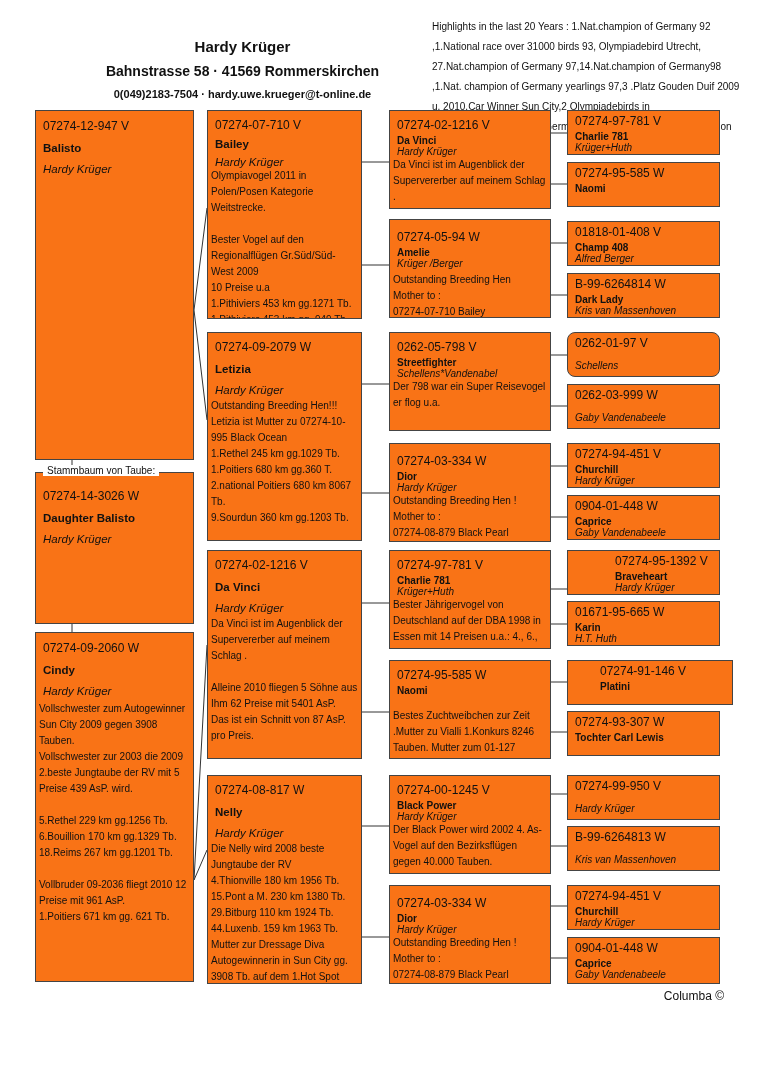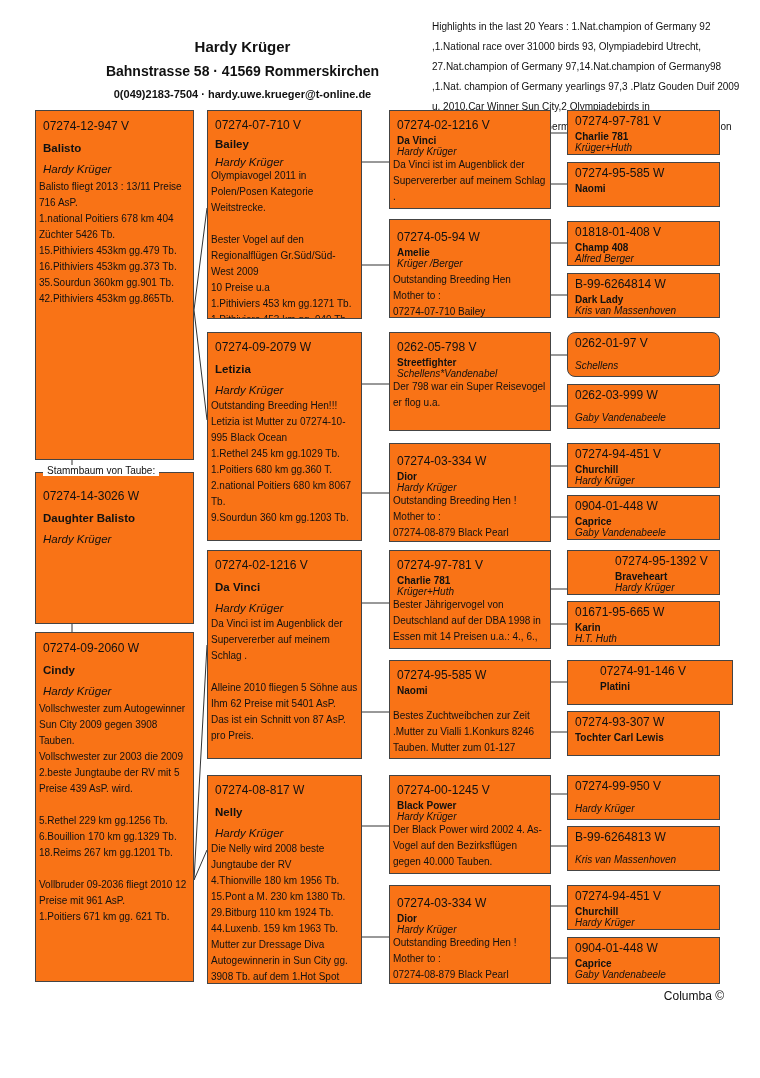--- a/index.html
+++ b/index.html
@@ -78,26 +78,20 @@
     <line x1="551" y1="846" x2="567" y2="846"></line>
     <line x1="551" y1="906" x2="567" y2="906"></line>
     <line x1="551" y1="958" x2="567" y2="958"></line>
   </g>
 </svg>
 
 <div class="box g1" style="left:35px; top:110px; width:159px; height:350px;">
   <div class="ring">07274-12-947 V</div>
   <div class="nm">Balisto</div>
   <div class="br">Hardy Krüger</div>
-  <div class="tx">Balisto fliegt 2013 : 13/11 Preise 716 AsP.
-1.national Poitiers 678 km 404 Züchter 5426 Tb.
-15.Pithiviers 453km gg.479  Tb.
-16.Pithiviers 453km gg.373  Tb.
-35.Sourdun 360km gg.901 Tb.
-42.Pithiviers 453km gg.865Tb.</div>
 </div>
 
 <div class="box g1" style="left:35px; top:472px; width:159px; height:152px; padding-top:8px;">
   <div class="ring">07274-14-3026 W</div>
   <div class="nm">Daughter Balisto</div>
   <div class="br">Hardy Krüger</div>
 </div>
 <div class="legend">Stammbaum von Taube:</div>
 
 <div class="box g1" style="left:35px; top:632px; width:159px; height:350px;">

